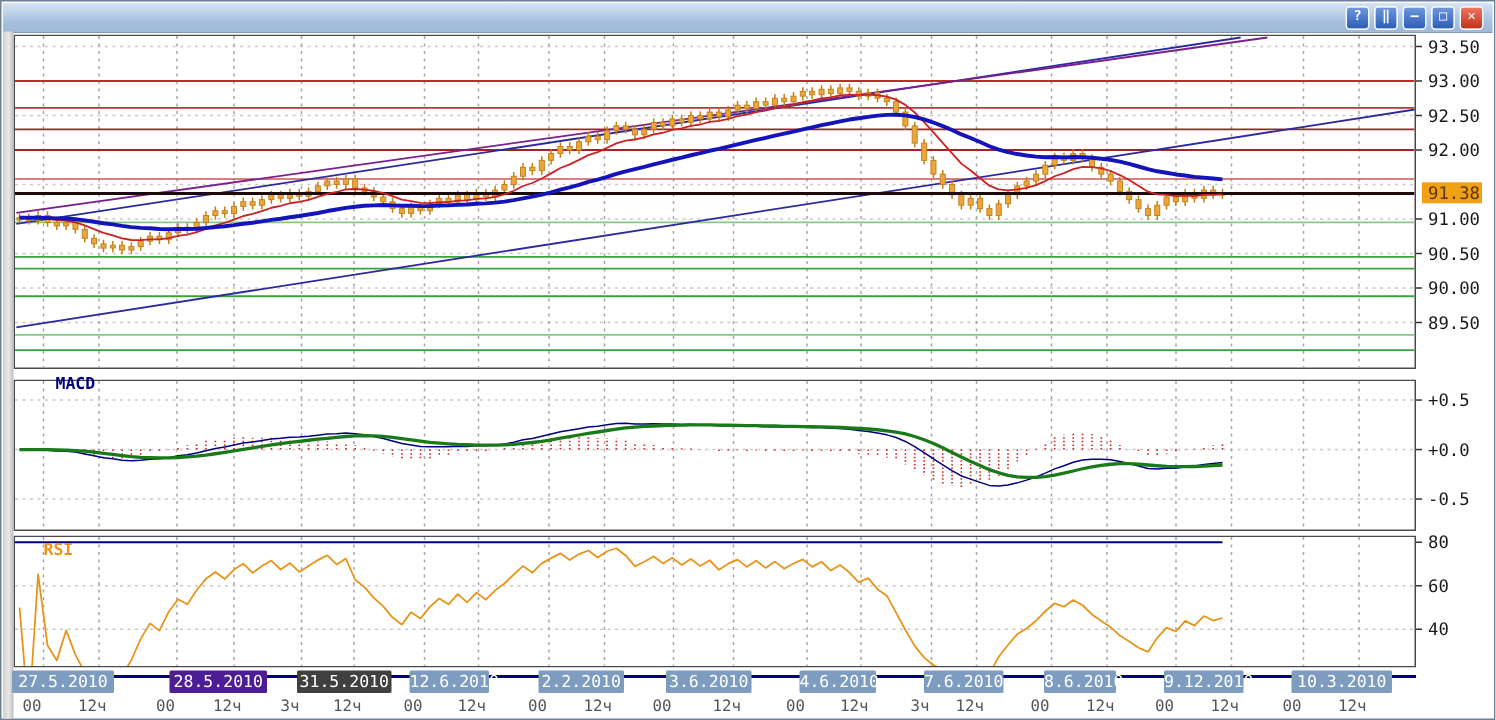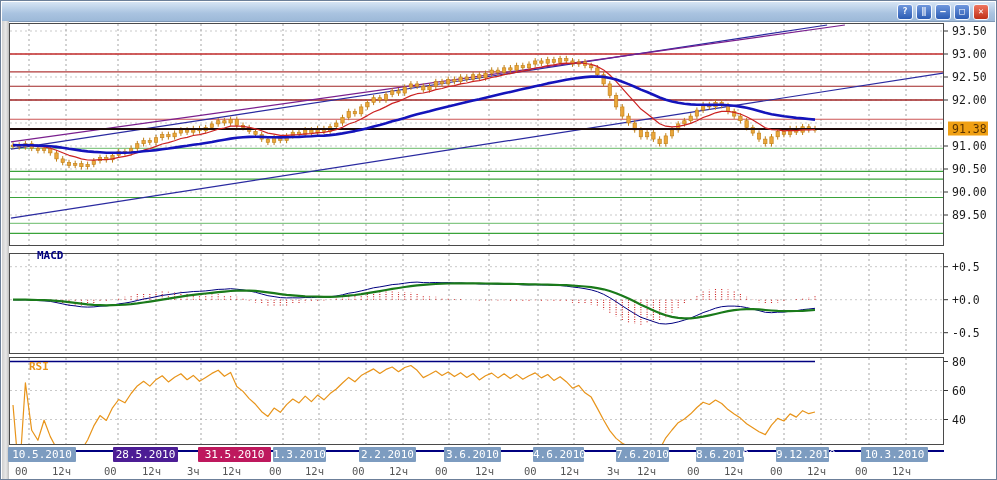--- a/index.html
+++ b/index.html
@@ -580,30 +580,30 @@
         </g>
       </g>
     </svg>
     <div id="panels"></div>
 
   <div class="ind-label" id="macd-label" style="left: 12px; top: 248px; color: rgb(0, 0, 128); margin-left: 24px;">MACD</div>
   <div class="ind-label" id="rsi-label" style="left: 12px; top: 359px; color: rgb(232, 148, 26); margin-left: 16px;">RSI</div>
 
   <div class="date-axis" id="dateaxis">
     <div class="axis-line" id="axisline" style="background: rgb(0, 0, 128);"></div>
-  <div class="date-box" style="left: -1px; width: 68px; background: rgb(125, 156, 192);">10.5.2010</div>
+  <div class="date-box" style="left: -1px; width: 68px; background: rgb(125, 156, 192);">27.5.2010</div>
       <div class="time-tick" style="left: 20px; color: rgb(85, 85, 85);">00</div>
       <div class="time-tick" style="left: 57px; color: rgb(85, 85, 85);">12ч</div>
       <div class="date-box" style="left: 104px; width: 65px; background: #4c1d95;">28.5.2010</div>
       <div class="time-tick" style="left: 109px; color: rgb(85, 85, 85);">00</div>
       <div class="time-tick" style="left: 147px; color: rgb(85, 85, 85);">12ч</div>
-      <div class="date-box" style="left: 189px; width: 73px; background: #be185d;">31.5.2010</div>
+      <div class="date-box" style="left: 189px; width: 63px; background: #404040;">31.5.2010</div>
       <div class="time-tick" style="left: 192px; color: rgb(85, 85, 85);">3ч</div>
       <div class="time-tick" style="left: 227px; color: rgb(85, 85, 85);">12ч</div>
-      <div class="date-box" style="left: 264px; width: 53px; background: rgb(125, 156, 192);">1.3.2010</div>
+      <div class="date-box" style="left: 264px; width: 53px; background: rgb(125, 156, 192);">12.6.2010</div>
       <div class="time-tick" style="left: 274px; color: rgb(85, 85, 85);">00</div>
       <div class="time-tick" style="left: 310px; color: rgb(85, 85, 85);">12ч</div>
       <div class="date-box" style="left: 350px; width: 57px; background: rgb(125, 156, 192);">2.2.2010</div>
       <div class="time-tick" style="left: 357px; color: rgb(85, 85, 85);">00</div>
       <div class="time-tick" style="left: 394px; color: rgb(85, 85, 85);">12ч</div>
       <div class="date-box" style="left: 435px; width: 57px; background: rgb(125, 156, 192);">3.6.2010</div>
       <div class="time-tick" style="left: 440px; color: rgb(85, 85, 85);">00</div>
       <div class="time-tick" style="left: 480px; color: rgb(85, 85, 85);">12ч</div>
       <div class="date-box" style="left: 524px; width: 51px; background: rgb(125, 156, 192);">4.6.2010</div>
       <div class="time-tick" style="left: 529px; color: rgb(85, 85, 85);">00</div>

